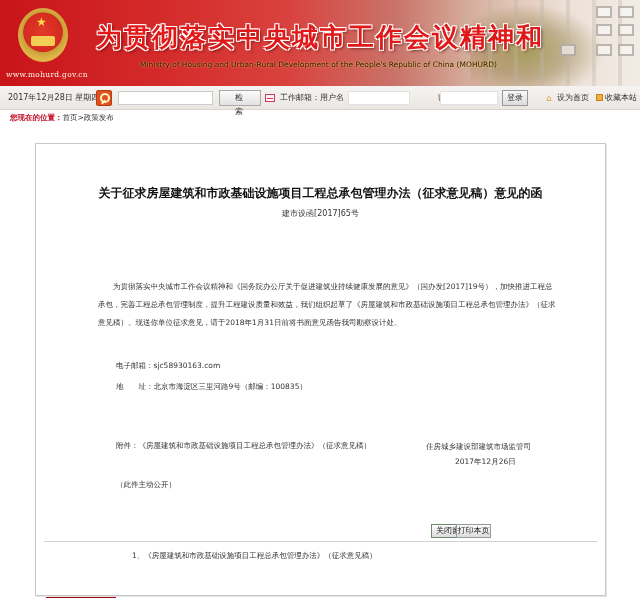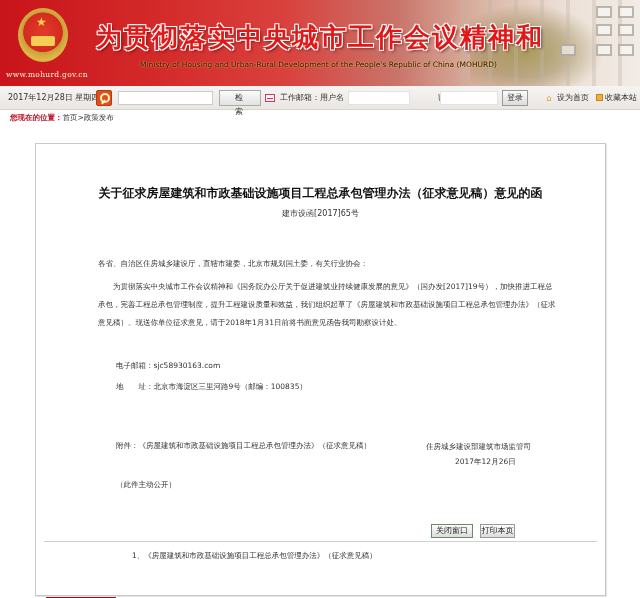--- a/index.html
+++ b/index.html
@@ -130,21 +130,21 @@
     .sign-org { left: 390px; top: 296px; }
     .sign-date { left: 419px; top: 311px; }
     .public-note { left: 80px; top: 334px; }
 
     .close-button, .print-button {
       position: absolute; top: 380px; height: 14px; line-height: 12px; font-size: 8px; text-align: center;
       border: 1px solid #8a9a8a; background: linear-gradient(#fdfdfd, #dcdcdc); color: #222;
       font-family: "DejaVu Sans", sans-serif;
     }
     .close-button { left: 395px; width: 42px; border-color: #6a8a6a; }
-    .print-button { left: 444px; width: 35px; border-color: #999; }
+    .print-button { left: 420px; width: 35px; border-color: #999; }
 
     .divider {
       position: absolute; left: 8px; top: 397px; width: 553px; height: 1px; background: #d0d0d0;
     }
     .attach-badge {
       position: absolute; left: 10px; top: 405px; width: 70px; height: 14px; line-height: 14px;
       background: #c4101a; color: #fff; font-size: 7.5px; font-weight: bold; text-align: center;
       border: 1px solid #a00a12;
       margin-top: 48px;
     }
@@ -193,21 +193,20 @@
 </div>
 
 <div class="breadcrumb">
   <span class="lead">您现在的位置：</span><span>首页&gt;政策发布</span>
 </div>
 
 <div class="content-box">
   <div class="doc-title">关于征求房屋建筑和市政基础设施项目工程总承包管理办法（征求意见稿）意见的函</div>
   <div class="doc-number">建市设函[2017]65号</div>
 
-  <div class="body-text addressee">各省、自治区住房城乡建设厅，直辖市建委，北京市规划国土委，有关行业协会：</div>
   <div class="body-text para">为贯彻落实中央城市工作会议精神和《国务院办公厅关于促进建筑业持续健康发展的意见》（国办发[2017]19号），加快推进工程总承包，完善工程总承包管理制度，提升工程建设质量和效益，我们组织起草了《房屋建筑和市政基础设施项目工程总承包管理办法》（征求意见稿）。现送你单位征求意见，请于2018年1月31日前将书面意见函告我司勘察设计处。</div>
   <div class="body-text email-line">电子邮箱：sjc58930163.com</div>
   <div class="body-text address-line">地　　址：北京市海淀区三里河路9号（邮编：100835）</div>
   <div class="body-text attach-line">附件：《房屋建筑和市政基础设施项目工程总承包管理办法》（征求意见稿）</div>
   <div class="body-text sign-org">住房城乡建设部建筑市场监管司</div>
   <div class="body-text sign-date">2017年12月26日</div>
   <div class="body-text public-note">（此件主动公开）</div>
 
   <button class="close-button">关闭窗口</button>
   <button class="print-button">打印本页</button>

